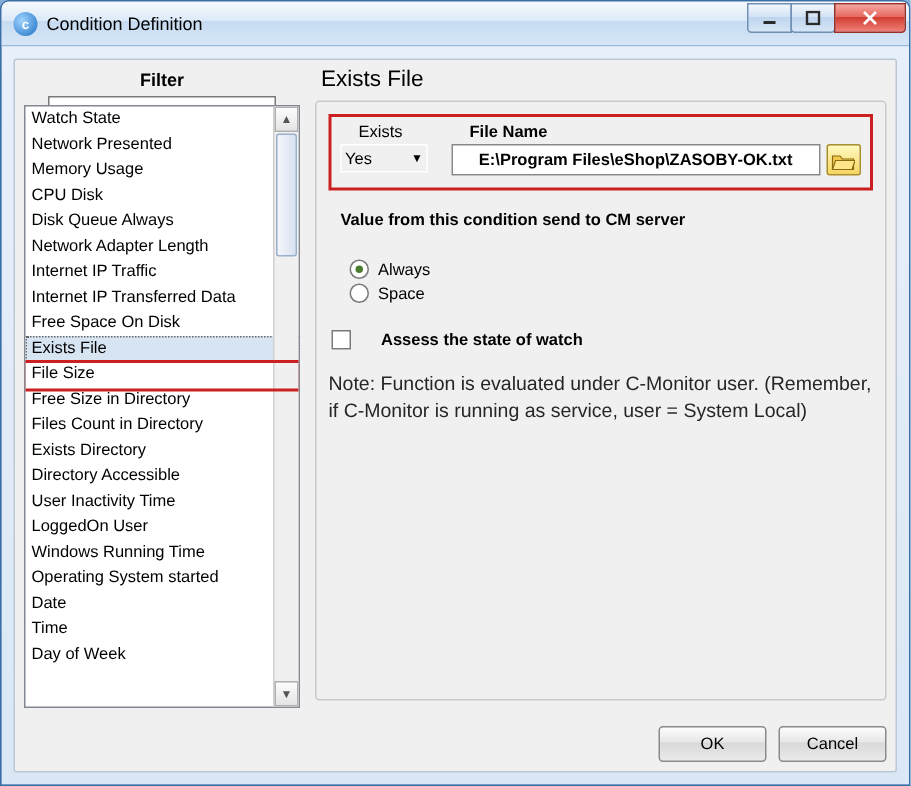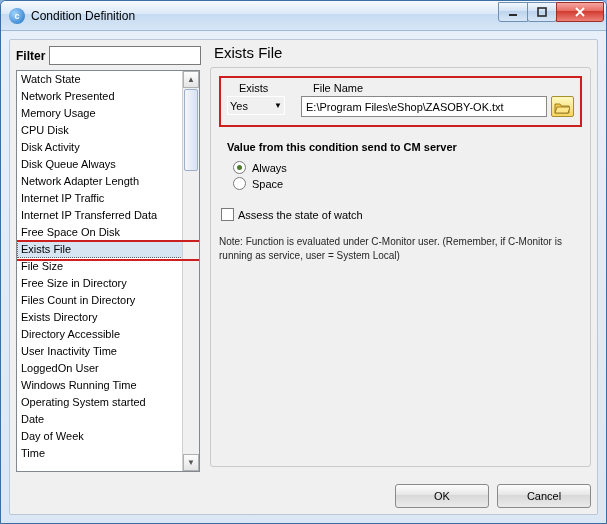--- a/index.html
+++ b/index.html
@@ -81,20 +81,21 @@
     height: 100%;
     position: relative;
   }
   .filter-row {
     position: absolute;
     top: 6px; left: 6px;
     width: 184px;
     display: flex;
     align-items: center;
     gap: 4px;
+    flex-direction: column;
   }
   .filter-label { font-weight: bold; font-size: 12px;}
   .filter-input {
     flex: 1;
     height: 19px;
     border: 1px solid #7a7a7a;
     background: #fff;
     padding: 1px 4px;
     font: inherit;
   }
@@ -148,54 +149,54 @@
     height: calc(100% - 30px);
     position: relative;
   }
   .red-box {
     border: 2px solid #cc1f1f;
     padding: 4px 6px 8px 6px;
     margin-bottom: 14px;
   }
   .field-row { display:flex; gap:12px; }
   .field-col { display:flex; flex-direction:column; }
-  .field-col.grow{flex:1;}
+  .field-col.grow{flex:1;font-weight:bold;}
   .field-lbl { font-size:11px; margin-bottom:2px;padding-left:12px;}
   .combo {
     display:flex;align-items:center;
     height:19px;border:1px solid #fff;background:transparent;
     width:58px;padding:0 2px;
   }
   .combo .caret{margin-left:auto;font-size:8px;}
   .text-input {
     width:100%;height:21px;border:1px solid #888;background:#fff;
-    padding:2px 4px;font:inherit;
+    padding:2px 4px;font:inherit;text-align:center;
   }
   .browse-btn{
     width:26px;height:21px;margin-left:4px;
     background:linear-gradient(#fffac0,#f5d562);
     border:1px solid #a98f2c;border-radius:2px;
     display:flex;align-items:center;justify-content:center;
   }
   .browse-btn svg{width:16px;height:14px;}
   .fn-row{display:flex;align-items:center;}
-  .section-head{font-weight:bold;font-size:11px;margin:4px 0 8px 8px;}
+  .section-head{font-weight:bold;font-size:11px;margin:4px 0 20px 8px;}
   .radio-row{display:flex;align-items:center;gap:6px;margin:3px 0 3px 14px;}
   .radio{width:13px;height:13px;border:1px solid #7a7a7a;border-radius:50%;background:#fff;display:flex;align-items:center;justify-content:center;}
   .radio.checked::after{content:"";width:5px;height:5px;border-radius:50%;background:#4a7d2c;}
-  .check-row{display:flex;align-items:center;gap:4px;margin:18px 0 14px 2px;}
+  .check-row{display:flex;align-items:center;gap:20px;margin:18px 0 14px 2px;font-weight:bold;}
   .checkbox{width:13px;height:13px;border:1px solid #7a7a7a;background:#fff;}
-  .note{font-size:10px;color:#262626;line-height:1.35;margin-top:12px;}
+  .note{font-size:13px;color:#262626;line-height:1.35;margin-top:12px;}
   .button-row{
     position:absolute;
     right:6px;bottom:6px;
     display:flex;gap:8px;
   }
   .btn{
-    width:94px;height:24px;
+    width:72px;height:24px;
     border:1px solid #8a8a8a;border-radius:3px;
     background:linear-gradient(#fdfdfd,#e6e6e6 45%,#d8d8d8 46%,#eaeaea);
     font:inherit;font-size:11px;
     display:flex;align-items:center;justify-content:center;
   }
   .sel-highlight{
     position:absolute;
     border:2px solid #cc1f1f;
     pointer-events:none;
   }
@@ -233,39 +234,38 @@
         <span class="filter-label">Filter</span>
         <input class="filter-input" value="" style="">
       </div>
 
       <div class="listbox">
         <div class="list-inner" id="list-inner">
             <div class="list-item">Watch State</div>
             <div class="list-item">Network Presented</div>
             <div class="list-item">Memory Usage</div>
             <div class="list-item">CPU Disk</div>
-            <div class="list-item">Disk Activity</div>
             <div class="list-item">Disk Queue Always</div>
             <div class="list-item">Network Adapter Length</div>
             <div class="list-item">Internet IP Traffic</div>
             <div class="list-item">Internet IP Transferred Data</div>
             <div class="list-item">Free Space On Disk</div>
             <div class="list-item selected">Exists File</div>
             <div class="list-item">File Size</div>
             <div class="list-item">Free Size in Directory</div>
             <div class="list-item">Files Count in Directory</div>
             <div class="list-item">Exists Directory</div>
             <div class="list-item">Directory Accessible</div>
             <div class="list-item">User Inactivity Time</div>
             <div class="list-item">LoggedOn User</div>
             <div class="list-item">Windows Running Time</div>
             <div class="list-item">Operating System started</div>
             <div class="list-item">Date</div>
+            <div class="list-item">Time</div>
             <div class="list-item">Day of Week</div>
-            <div class="list-item">Time</div>
           </div>
         <div class="list-scroll">
           <div class="sb-btn">▲</div>
           <div class="sb-thumb"></div>
           <div class="sb-btn bot">▼</div>
         </div>
         <div class="sel-highlight" style="left:-2px;top:169px;width:186px;height:21px;"></div>
       </div>
 
       <div class="right-pane">

